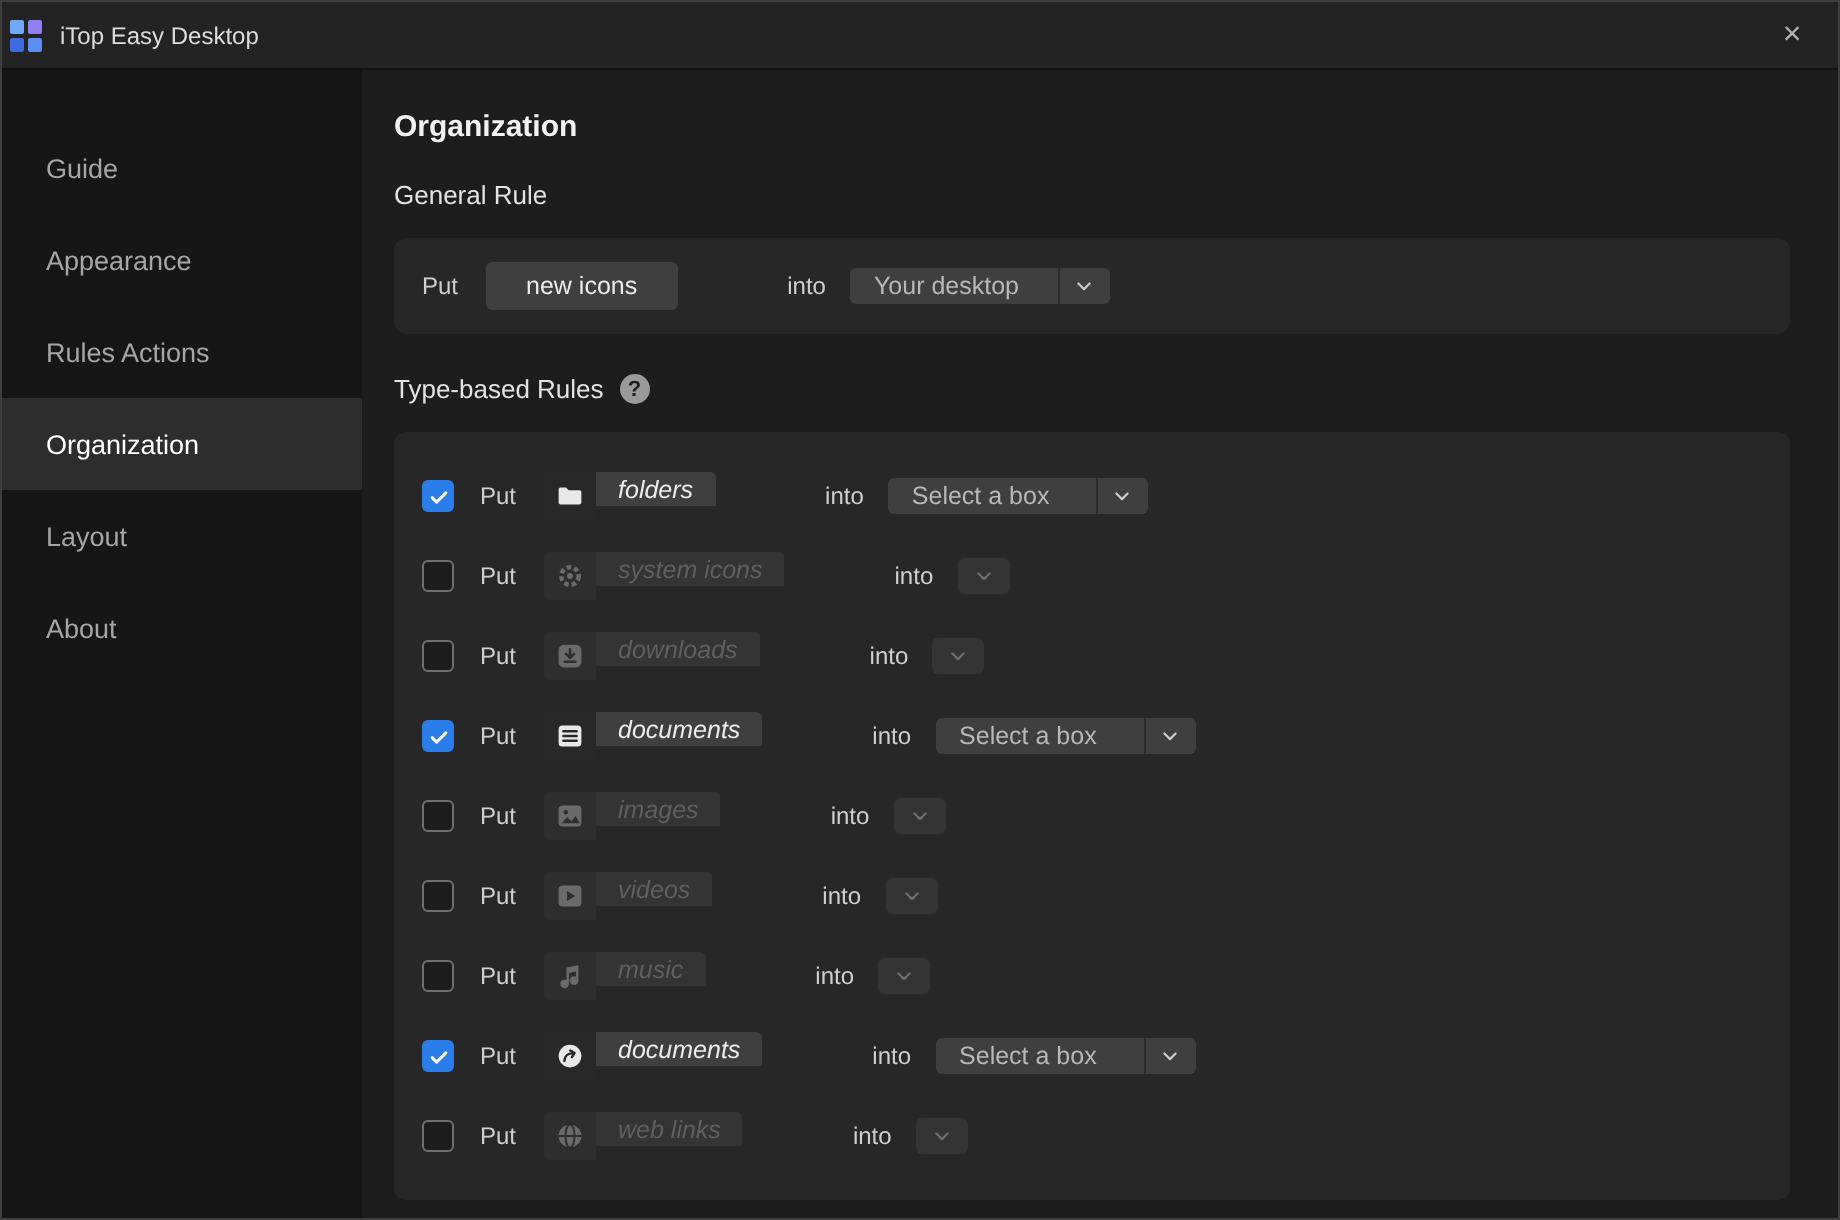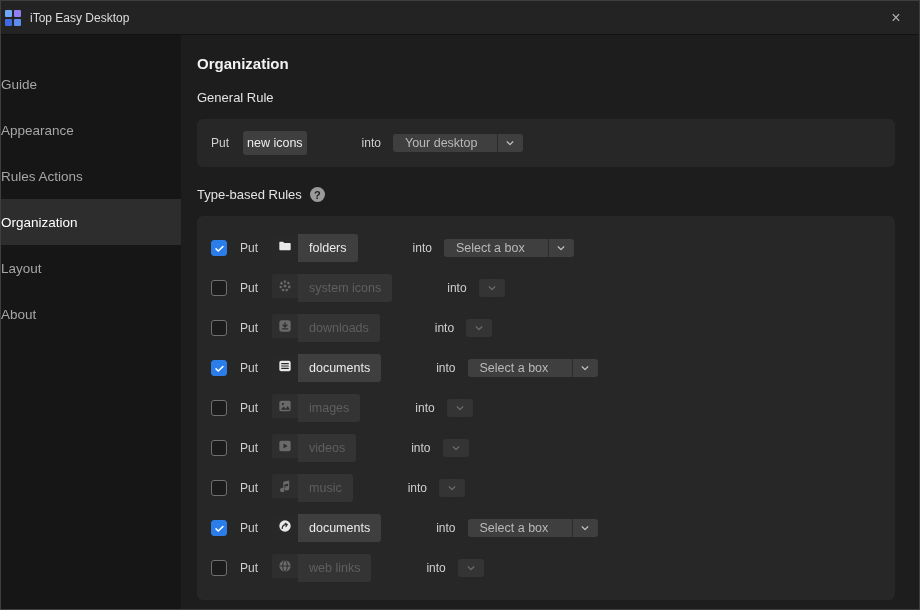--- a/index.html
+++ b/index.html
@@ -16,39 +16,39 @@
   
   .titlebar{height:34px;flex:0 0 auto;background:#232323;display:flex;align-items:center;padding-left:4px;border-bottom:1px solid #121212;}
   .logo{width:16px;height:16px;display:grid;grid-template-columns:7px 7px;grid-template-rows:7px 7px;gap:2px;margin-right:9px;}
   .logo span{border-radius:1px;display:block;}
   .logo .c1{background:#6fa8f7}.logo .c2{background:#8f7ff2}.logo .c3{background:#3f6ae0}.logo .c4{background:#5c8df0}
   .win-title{font-size:12px;color:#dcdcdc;}
   .close-btn{margin-left:auto;width:46px;height:33px;display:flex;align-items:center;justify-content:center;color:#b0b0b0;font-size:16px;cursor:pointer;}
   
   .body{flex:1;display:flex;min-height:0;}
   .sidebar{width:180px;flex:0 0 auto;background:#161616;padding-top:26px;}
-  .side-item{height:46px;display:flex;align-items:center;font-size:13.5px;color:#a6a6a6;cursor:pointer;}
+  .side-item{height:46px;display:flex;align-items:center;padding-left:22px;font-size:13.5px;color:#a6a6a6;cursor:pointer;}
   .side-item.selected{background:#2d2d2d;color:#ffffff;}
   .main{flex:1;padding:20px 24px 0 16px;overflow:hidden;}
   .page-title{font-size:15px;font-weight:700;color:#f2f2f2;margin:0 0 18px;}
   .section-heading{font-size:13px;color:#e3e3e3;margin:0 0 14px;display:flex;align-items:center;gap:8px;font-weight:400;}
   .help-icon{width:15px;height:15px;border-radius:50%;background:#9a9a9a;color:#1f1f1f;font-size:11px;font-weight:700;display:flex;align-items:center;justify-content:center;cursor:pointer;}
   
   .panel{background:#272727;border-radius:6px;}
   .general-panel{height:48px;display:flex;align-items:center;padding:0 14px;margin-bottom:20px;}
   .rules-panel{padding:12px 10px;}
   .rule-row{height:40px;display:flex;align-items:center;padding:0 4px;}
   .small-label{font-size:12px;color:#cfcfcf;}
   .put{margin-right:14px;}
   .into{margin-right:12px;padding-left:43px;}
   
-  .chip-plain{background:#3f3f3f;border-radius:3px;padding:0 4px;height:24px;display:inline-flex;align-items:center;font-size:12.5px;color:#ececec;margin-right:12px;cursor:pointer;}
+  .chip-plain{background:#3f3f3f;border-radius:3px;padding:0 20px;height:24px;display:inline-flex;align-items:center;font-size:12.5px;color:#ececec;margin-right:12px;cursor:pointer;}
   .chip{display:inline-flex;align-items:stretch;border-radius:3px;overflow:hidden;margin-right:12px;cursor:pointer;}
   .tile{--tilebg:#282828;width:26px;height:24px;background:var(--tilebg);color:#e8e8e8;display:flex;align-items:center;justify-content:center;}
-  .chip-label{background:#3f3f3f;color:#ececec;font-size:12.5px;padding:0 11px;display:flex;align-items:center;height:28px;}
+  .chip-label{background:#3f3f3f;color:#ececec;font-size:12.5px;padding:0 11px;display:flex;align-items:center;height:17px;font-style:italic;}
   
   .dropdown{display:inline-flex;align-items:stretch;background:#3f3f3f;border-radius:3px;overflow:hidden;height:18px;cursor:pointer;}
   .dd-value{min-width:104px;padding:0 12px;display:flex;align-items:center;font-size:12.5px;color:#b9b9b9;}
   .dd-chevron{width:26px;display:flex;align-items:center;justify-content:center;border-left:1px solid #2b2b2b;color:#c9c9c9;}
   .dropdown.chevron-only{background:#363636;}
   .dropdown.chevron-only .dd-chevron{border-left:none;}
   
   .checkbox{width:16px;height:16px;border-radius:3px;border:1px solid #6f6f6f;background:#1c1c1c;display:flex;align-items:center;justify-content:center;margin-right:13px;cursor:pointer;flex:0 0 auto;}
   .checkbox svg{display:none;}
   .checkbox.checked{background:#2b7de9;border-color:#2b7de9;}

